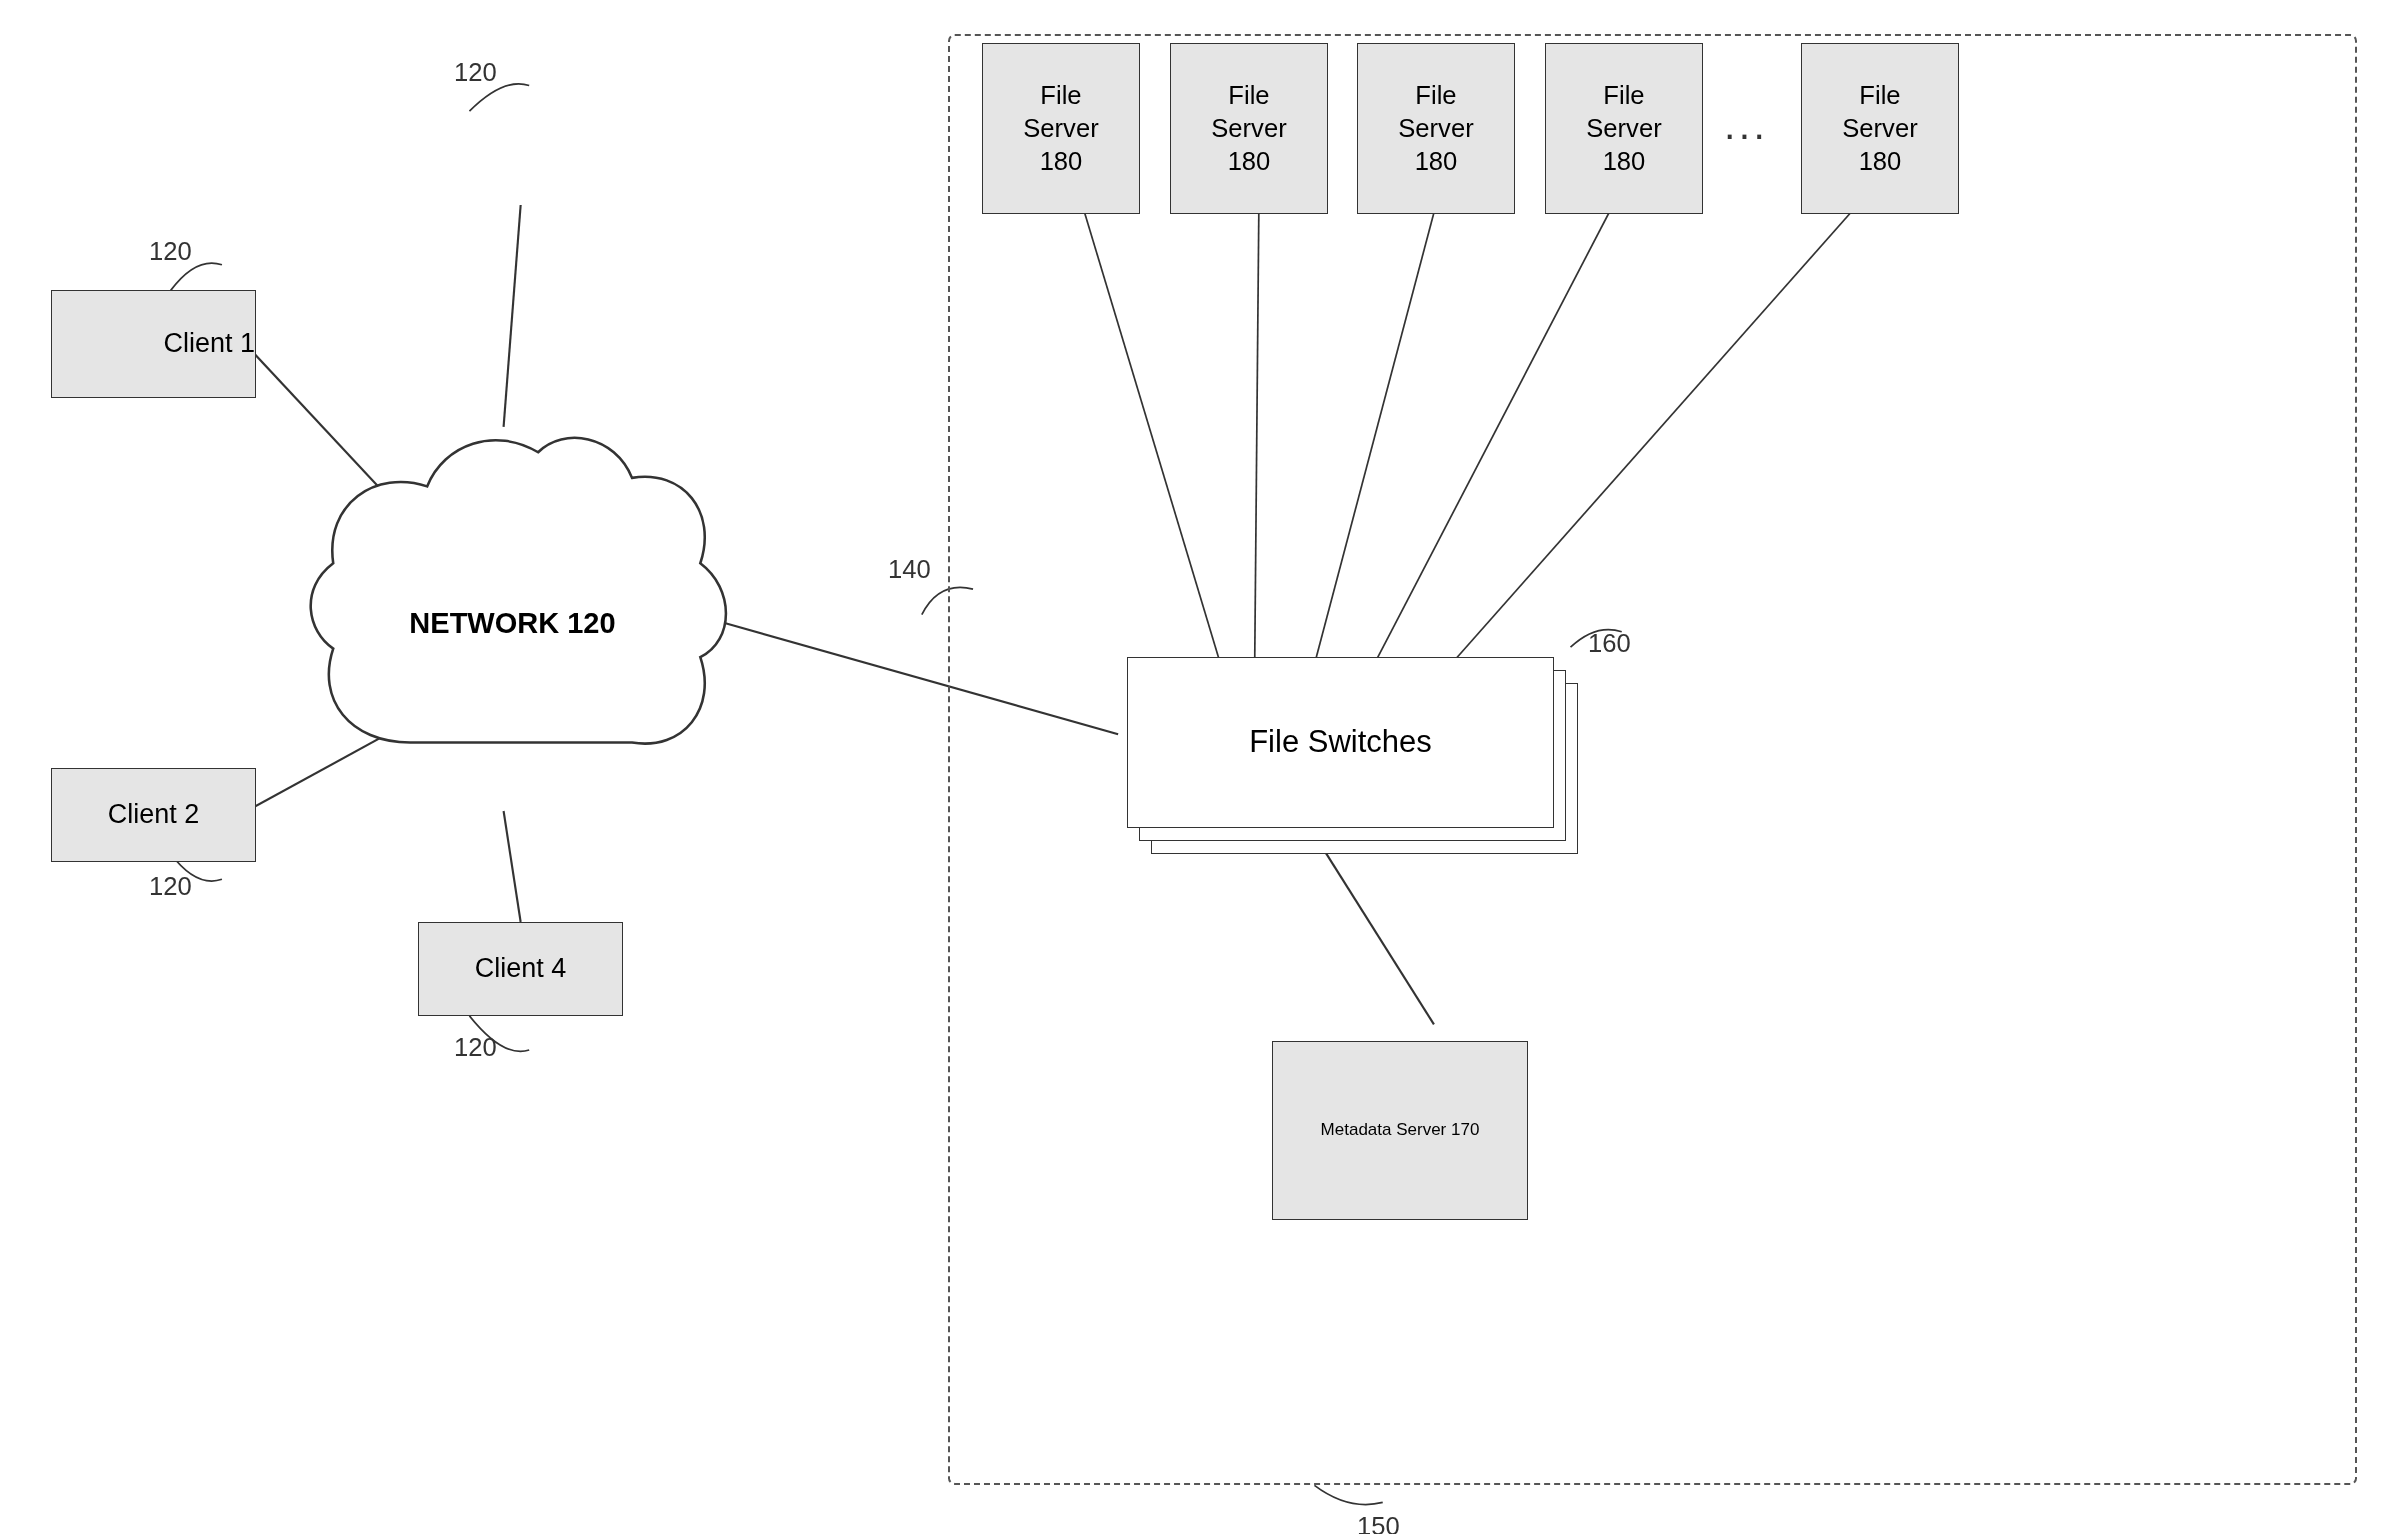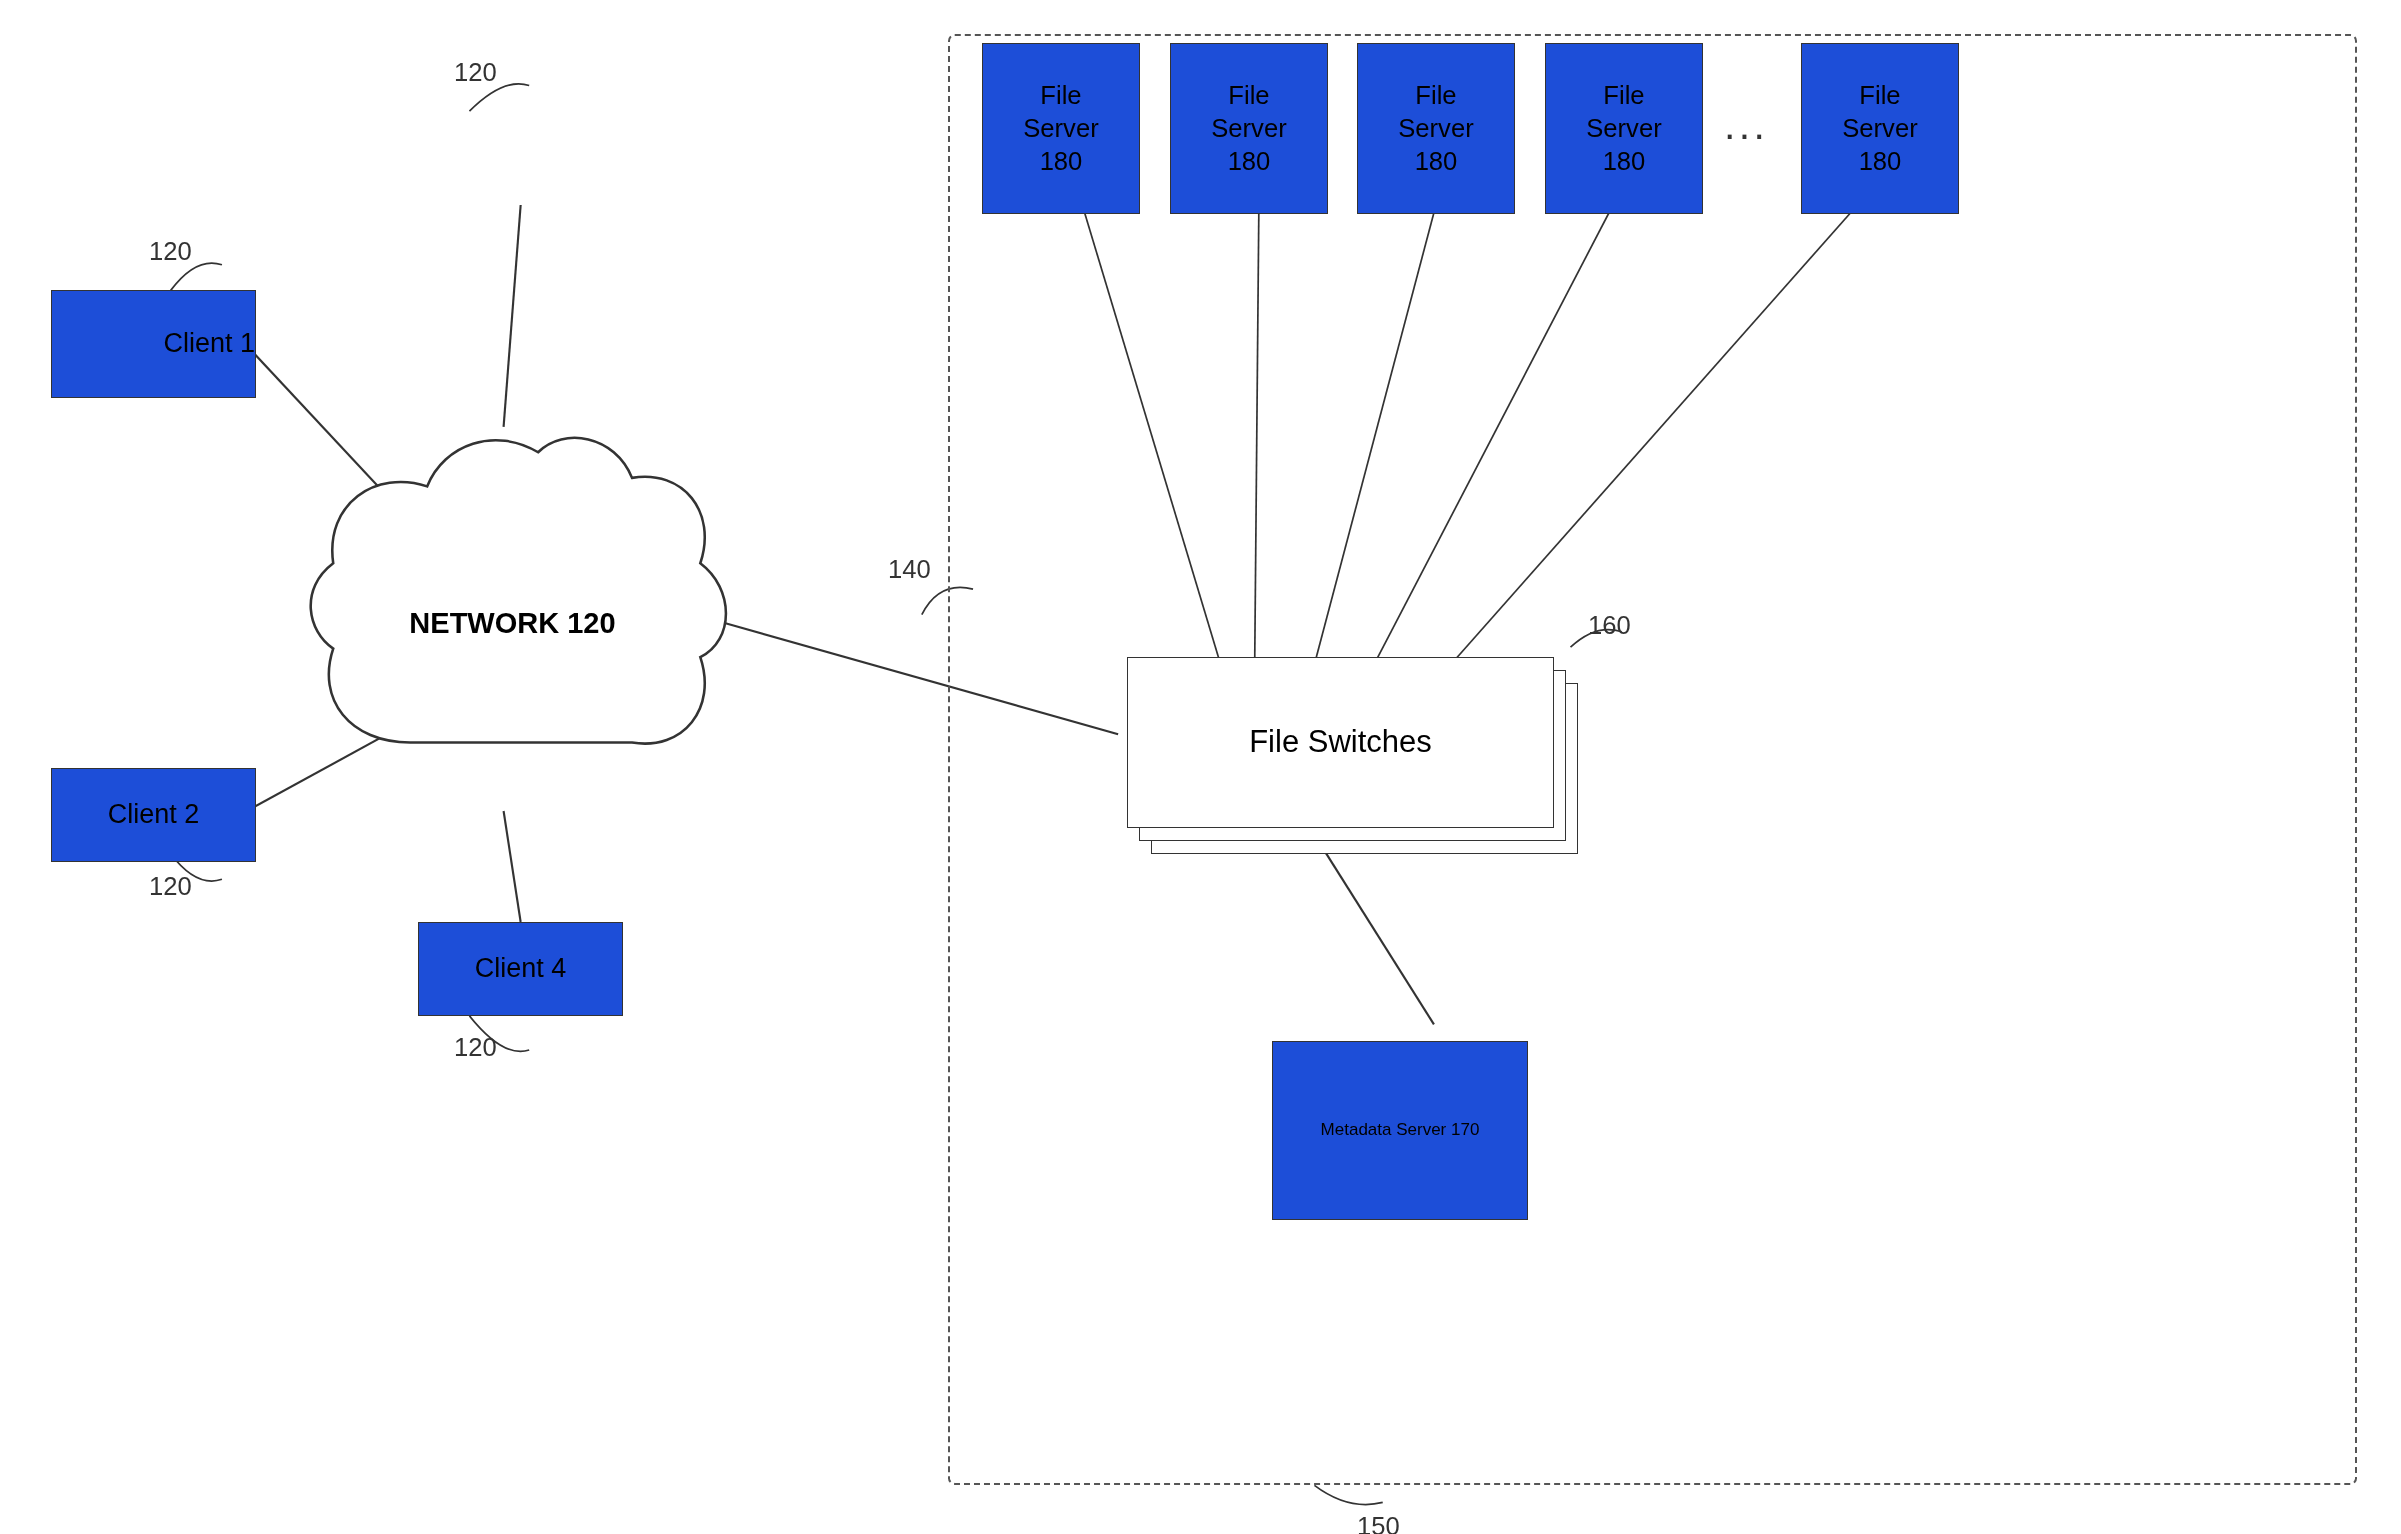--- a/index.html
+++ b/index.html
@@ -19,21 +19,21 @@
     
     .system-box {
       position: absolute;
       border: 2.6px dashed #555;
       border-radius: 6.8px;
     }
     
     .node-box {
       position: absolute;
       border: 1.7px solid #333;
-      background: #1d4ed8;
+      background: #e5e5e5;
       display: flex;
       align-items: center;
       justify-content: center;
       text-align: center;
       font-size: 27px;
       font-weight: normal;
       line-height: 1.3;
     }
     
     .cloud {
@@ -152,21 +152,21 @@
   <span class="label" style="left:888px; top:555px;">140</span>
 
   <div class="node-box" style="left:1151px; top:683px; width:427px; height:171px; background:#fff; z-index:1;"></div>
 
   <div class="node-box" style="left:1139px; top:670px; width:427px; height:171px; background:#fff; z-index:2;"></div>
 
   <div class="node-box" style="left:1127px; top:657px; width:427px; height:171px; background:#fff; z-index:3; font-size:31px; font-weight:normal;">
     <span>File Switches</span>
   </div>
 
-  <span class="label" style="left:1588px; top:611px;">160</span>
+  <span class="label" style="left:1588px; top:629px;">160</span>
 
   <div class="node-box" style="left:982px; top:43px; width:158px; height:171px; font-size:25.6px;">
     <span>File<br>Server<br>180</span>
   </div>
 
   <div class="node-box" style="left:1170px; top:43px; width:158px; height:171px; font-size:25.6px;">
     <span>File<br>Server<br>180</span>
   </div>
 
   <div class="node-box" style="left:1357px; top:43px; width:158px; height:171px; font-size:25.6px;">

